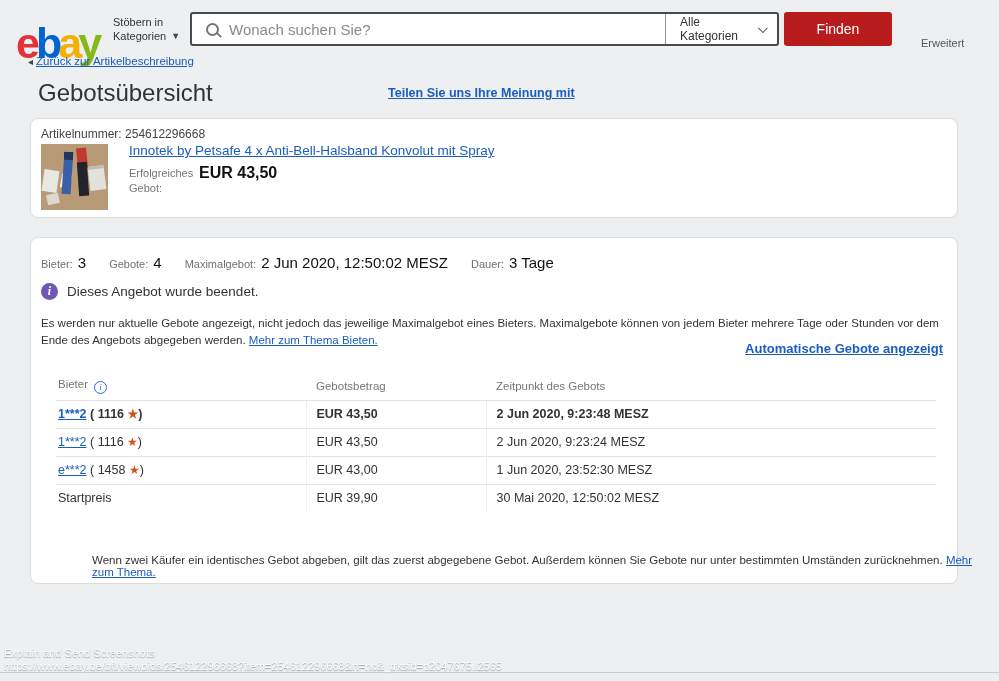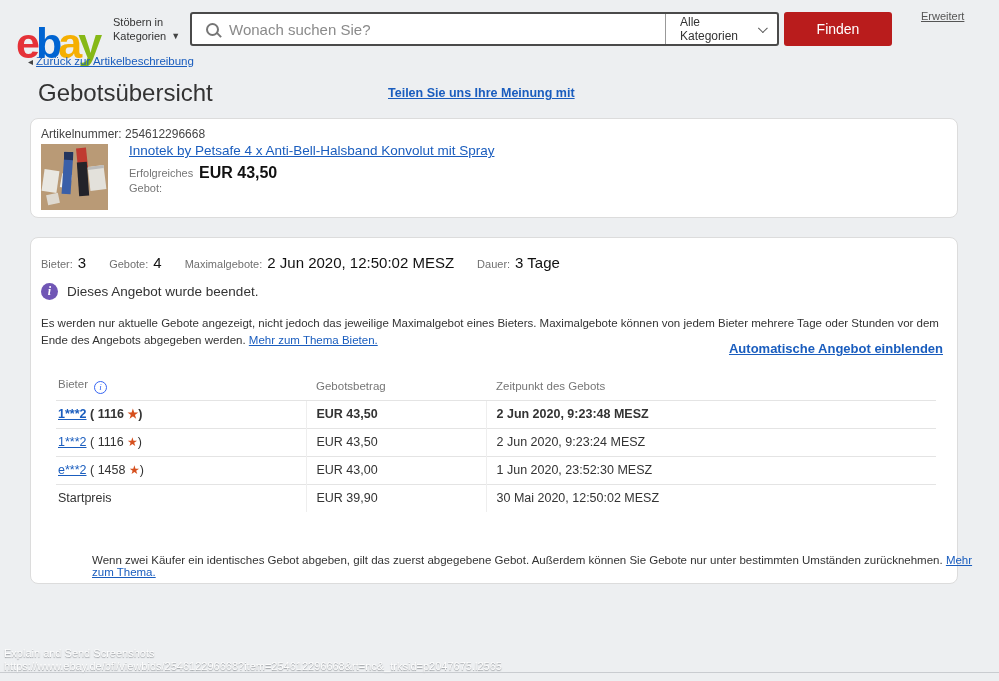--- a/index.html
+++ b/index.html
@@ -25,21 +25,21 @@
 
   .searchbox { position:absolute; left:190px; top:12px; width:589px; height:34px; background:#fff; border:2px solid #4a4a4a; border-radius:3px; display:flex; align-items:center; }
   .mag { position:relative; width:13px; height:13px; border:2px solid #767676; border-radius:50%; margin-left:14px; flex:0 0 auto; }
   .mag::after { content:""; position:absolute; width:6px; height:2px; background:#767676; transform:rotate(45deg); right:-5px; bottom:-2px; }
   .search-ph { margin-left:10px; font-size:15px; color:#8a8a8a; flex:1 1 auto; }
   .cat-select { flex:0 0 auto; width:112px; height:100%; border-left:1px solid #999; display:flex; align-items:center; justify-content:space-between; padding:0 12px 0 14px; }
   .cat-label { font-size:12px; color:#333; }
   .chev { width:7px; height:7px; border-right:1.5px solid #555; border-bottom:1.5px solid #555; transform:rotate(45deg) translateY(-2px); }
 
   .finden-btn { position:absolute; left:784px; top:12px; width:108px; height:34px; background:#b91c1c; color:#fff; font-size:14px; border:none; border-radius:3px; display:flex; align-items:center; justify-content:center; }
-  .erweitert { position:absolute; left:921px; top:10px; font-size:11px; color:#555; text-decoration:underline; }
+  .erweitert { position:absolute; left:921px; top:37px; font-size:11px; color:#555; }
 
   .back-link { position:absolute; left:28px; top:55px; font-size:11.5px; color:#1a5dbe; }
   .back-link .tri { color:#444; font-size:10px; margin-right:3px; text-decoration:none; display:inline-block; }
   .back-link u { text-decoration:underline; }
 
   .page-title { position:absolute; left:38px; top:79px; font-size:24px; color:#333; font-weight:normal; }
   .feedback-link { position:absolute; left:388px; top:86px; font-size:12.5px; font-weight:bold; color:#1a5dbe; text-decoration:underline; }
 
   
   .panel { position:absolute; left:30px; width:928px; background:#fff; border:1px solid #dcdcdc; border-radius:8px; }
@@ -143,37 +143,37 @@
   <div class="win-amount">EUR 43,50</div>
 </div>
 
 <div class="panel box2">
 
   <div class="meta-row">
     <span class="meta-label">Bieter:</span>
     <span class="meta-value">3</span>
     <span class="meta-label">Gebote:</span>
     <span class="meta-value">4</span>
-    <span class="meta-label">Maximalgebote:</span>
+    <span class="meta-label">Maximalgebot:</span>
     <span class="meta-value">2 Jun 2020, 12:50:02 MESZ</span>
     <span class="meta-label">Dauer:</span>
     <span class="meta-value">3 Tage</span>
   </div>
 
   <div class="notice-row">
     <span class="info-badge">i</span>
     <span class="notice-text">Dieses Angebot wurde beendet.</span>
   </div>
 
   <p class="explain">
     <span>Es werden nur aktuelle Gebote angezeigt, nicht jedoch das jeweilige Maximalgebot eines Bieters. Maximalgebote können von jedem Bieter mehrere Tage oder Stunden vor dem Ende des Angebots abgegeben werden.</span>
     <a>Mehr zum Thema Bieten.</a>
   </p>
 
-  <a class="autobids">Automatische Angebot einblenden</a>
+  <a class="autobids">Automatische Gebote angezeigt</a>
 
   <table class="bids">
     <colgroup>
         <col class="c1">
         <col class="c2">
         <col class="c3">
       </colgroup>
     <tbody>
         <tr>
       <th><span>Bieter</span><span class="head-info">i</span></th>

